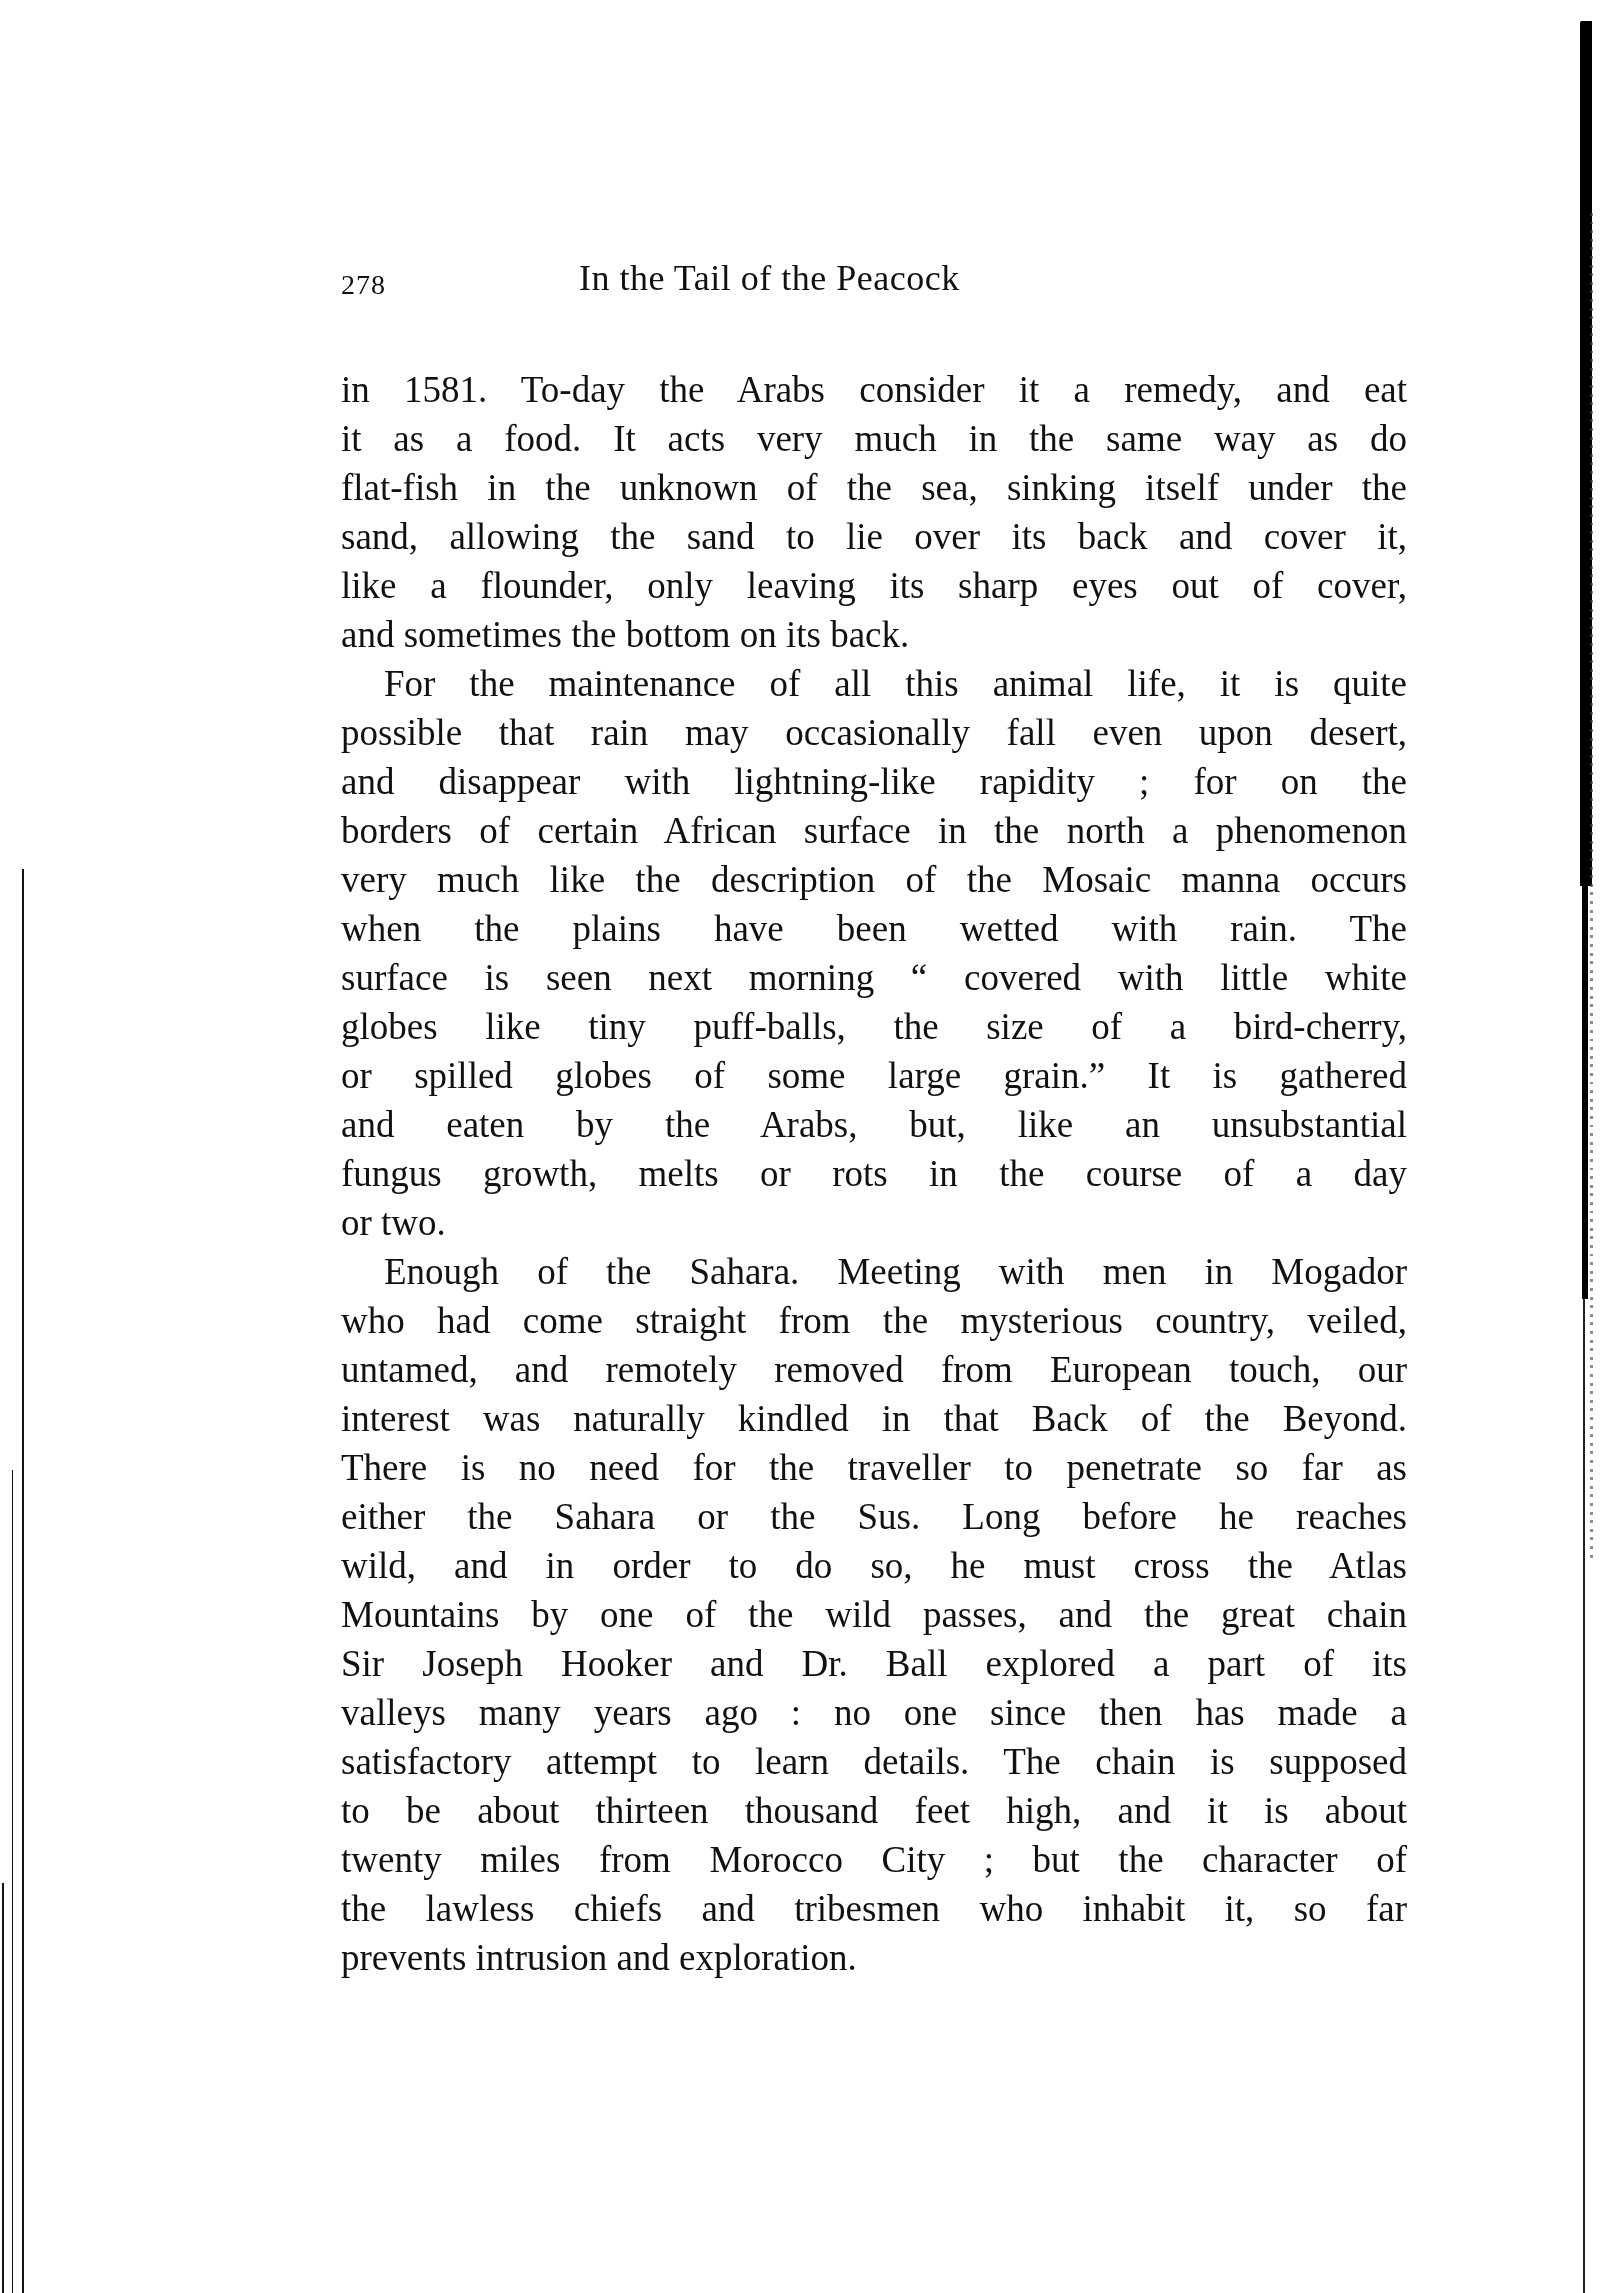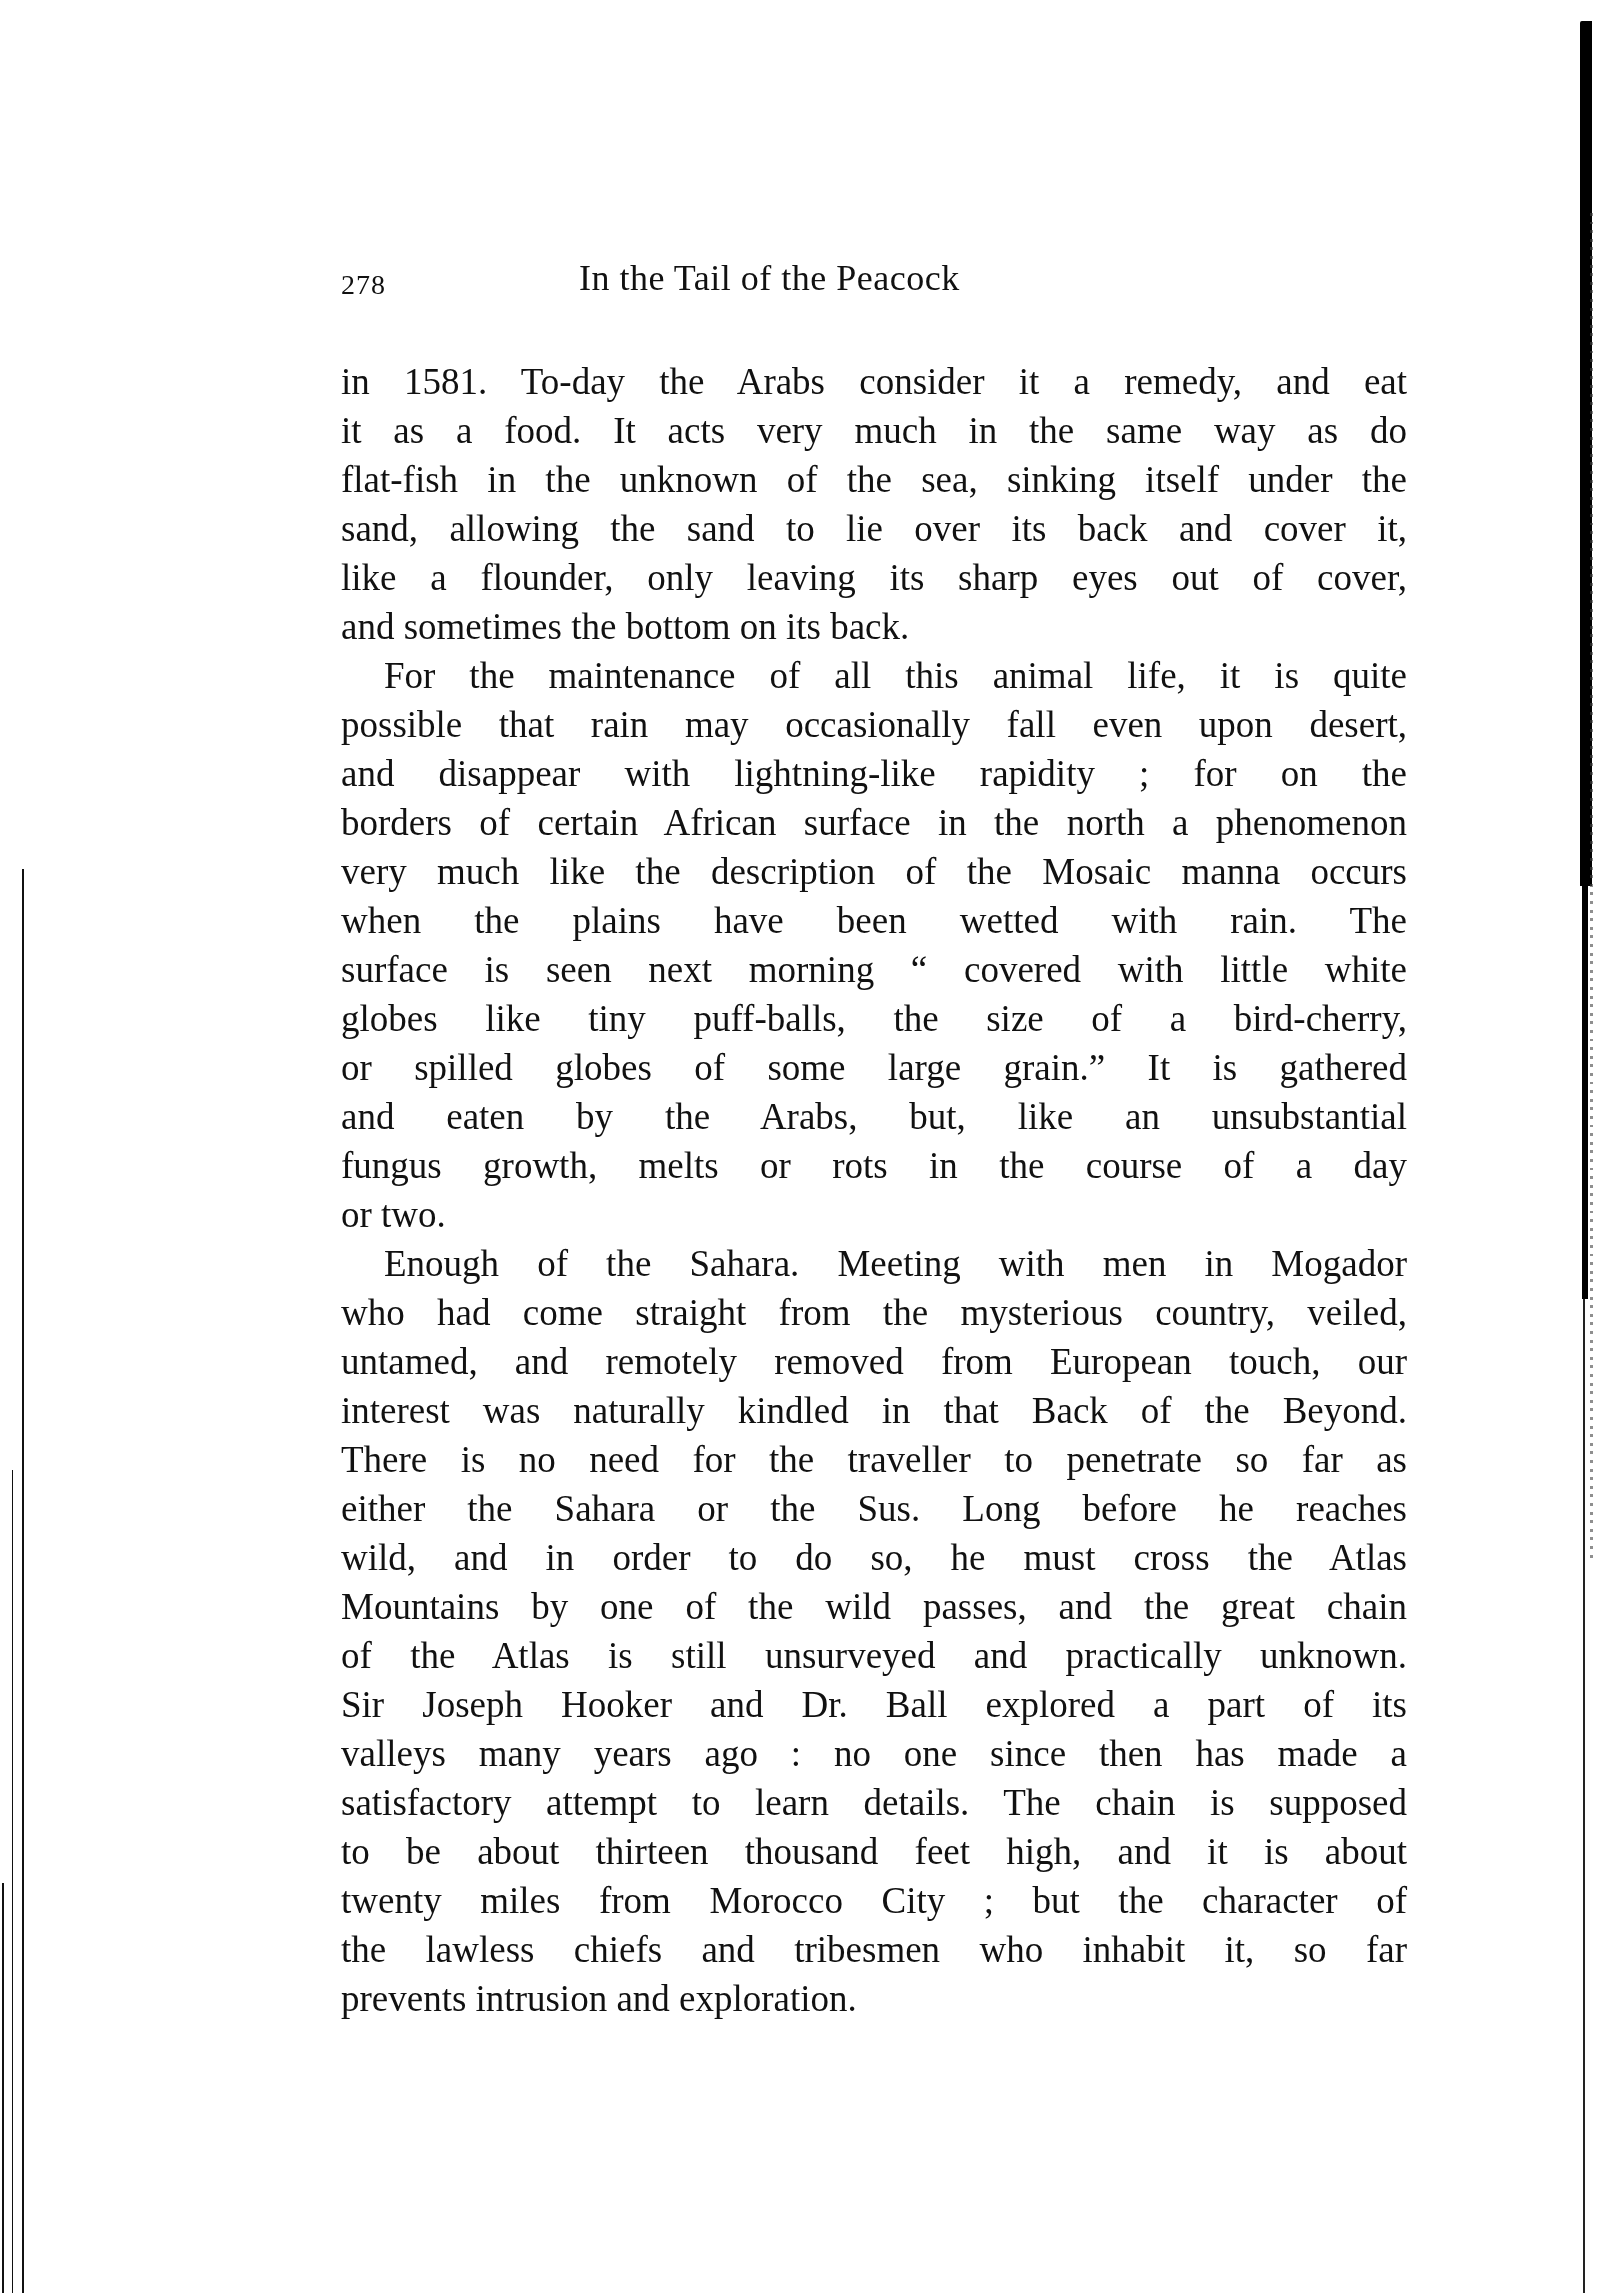--- a/index.html
+++ b/index.html
@@ -21,21 +21,21 @@
     font-size: 28px;
     letter-spacing: 1px;
   }
   .running-title {
     position: absolute; left: 238px; top: 0;
     font-size: 36px;
     letter-spacing: 0.5px;
   }
   .body-text {
     position: absolute;
-    left: 341px; top: 357px;
+    left: 341px; top: 365px;
     width: 1066px;
     font-size: 37px;
     line-height: 49px;
   }
   .line {
     display: block;
     white-space: nowrap;
     text-align: justify;
     text-align-last: justify;
     height: 49px;
@@ -100,21 +100,20 @@
     <span class="line">fungus growth, melts or rots in the course of a day</span>
     <span class="line last">or two.</span>
     <span class="line indent">Enough of the Sahara.  Meeting with men in Mogador</span>
     <span class="line">who had come straight from the mysterious country, veiled,</span>
     <span class="line">untamed, and remotely removed from European touch, our</span>
     <span class="line">interest was naturally kindled in that Back of the Beyond.</span>
     <span class="line">There is no need for the traveller to penetrate so far as</span>
     <span class="line">either the Sahara or the Sus.  Long before he reaches</span>
     <span class="line">wild, and in order to do so, he must cross the Atlas</span>
     <span class="line">Mountains by one of the wild passes, and the great chain</span>
-    <span class="line">of the Atlas is still unsurveyed and practically unknown.</span>
     <span class="line">Sir Joseph Hooker and Dr. Ball explored a part of its</span>
     <span class="line">valleys many years ago : no one since then has made a</span>
     <span class="line">satisfactory attempt to learn details.  The chain is supposed</span>
     <span class="line">to be about thirteen thousand feet high, and it is about</span>
     <span class="line">twenty miles from Morocco City ; but the character of</span>
     <span class="line">the lawless chiefs and tribesmen who inhabit it, so far</span>
     <span class="line last">prevents intrusion and exploration.</span>
   </div>
 
 <div class="edge-right">

